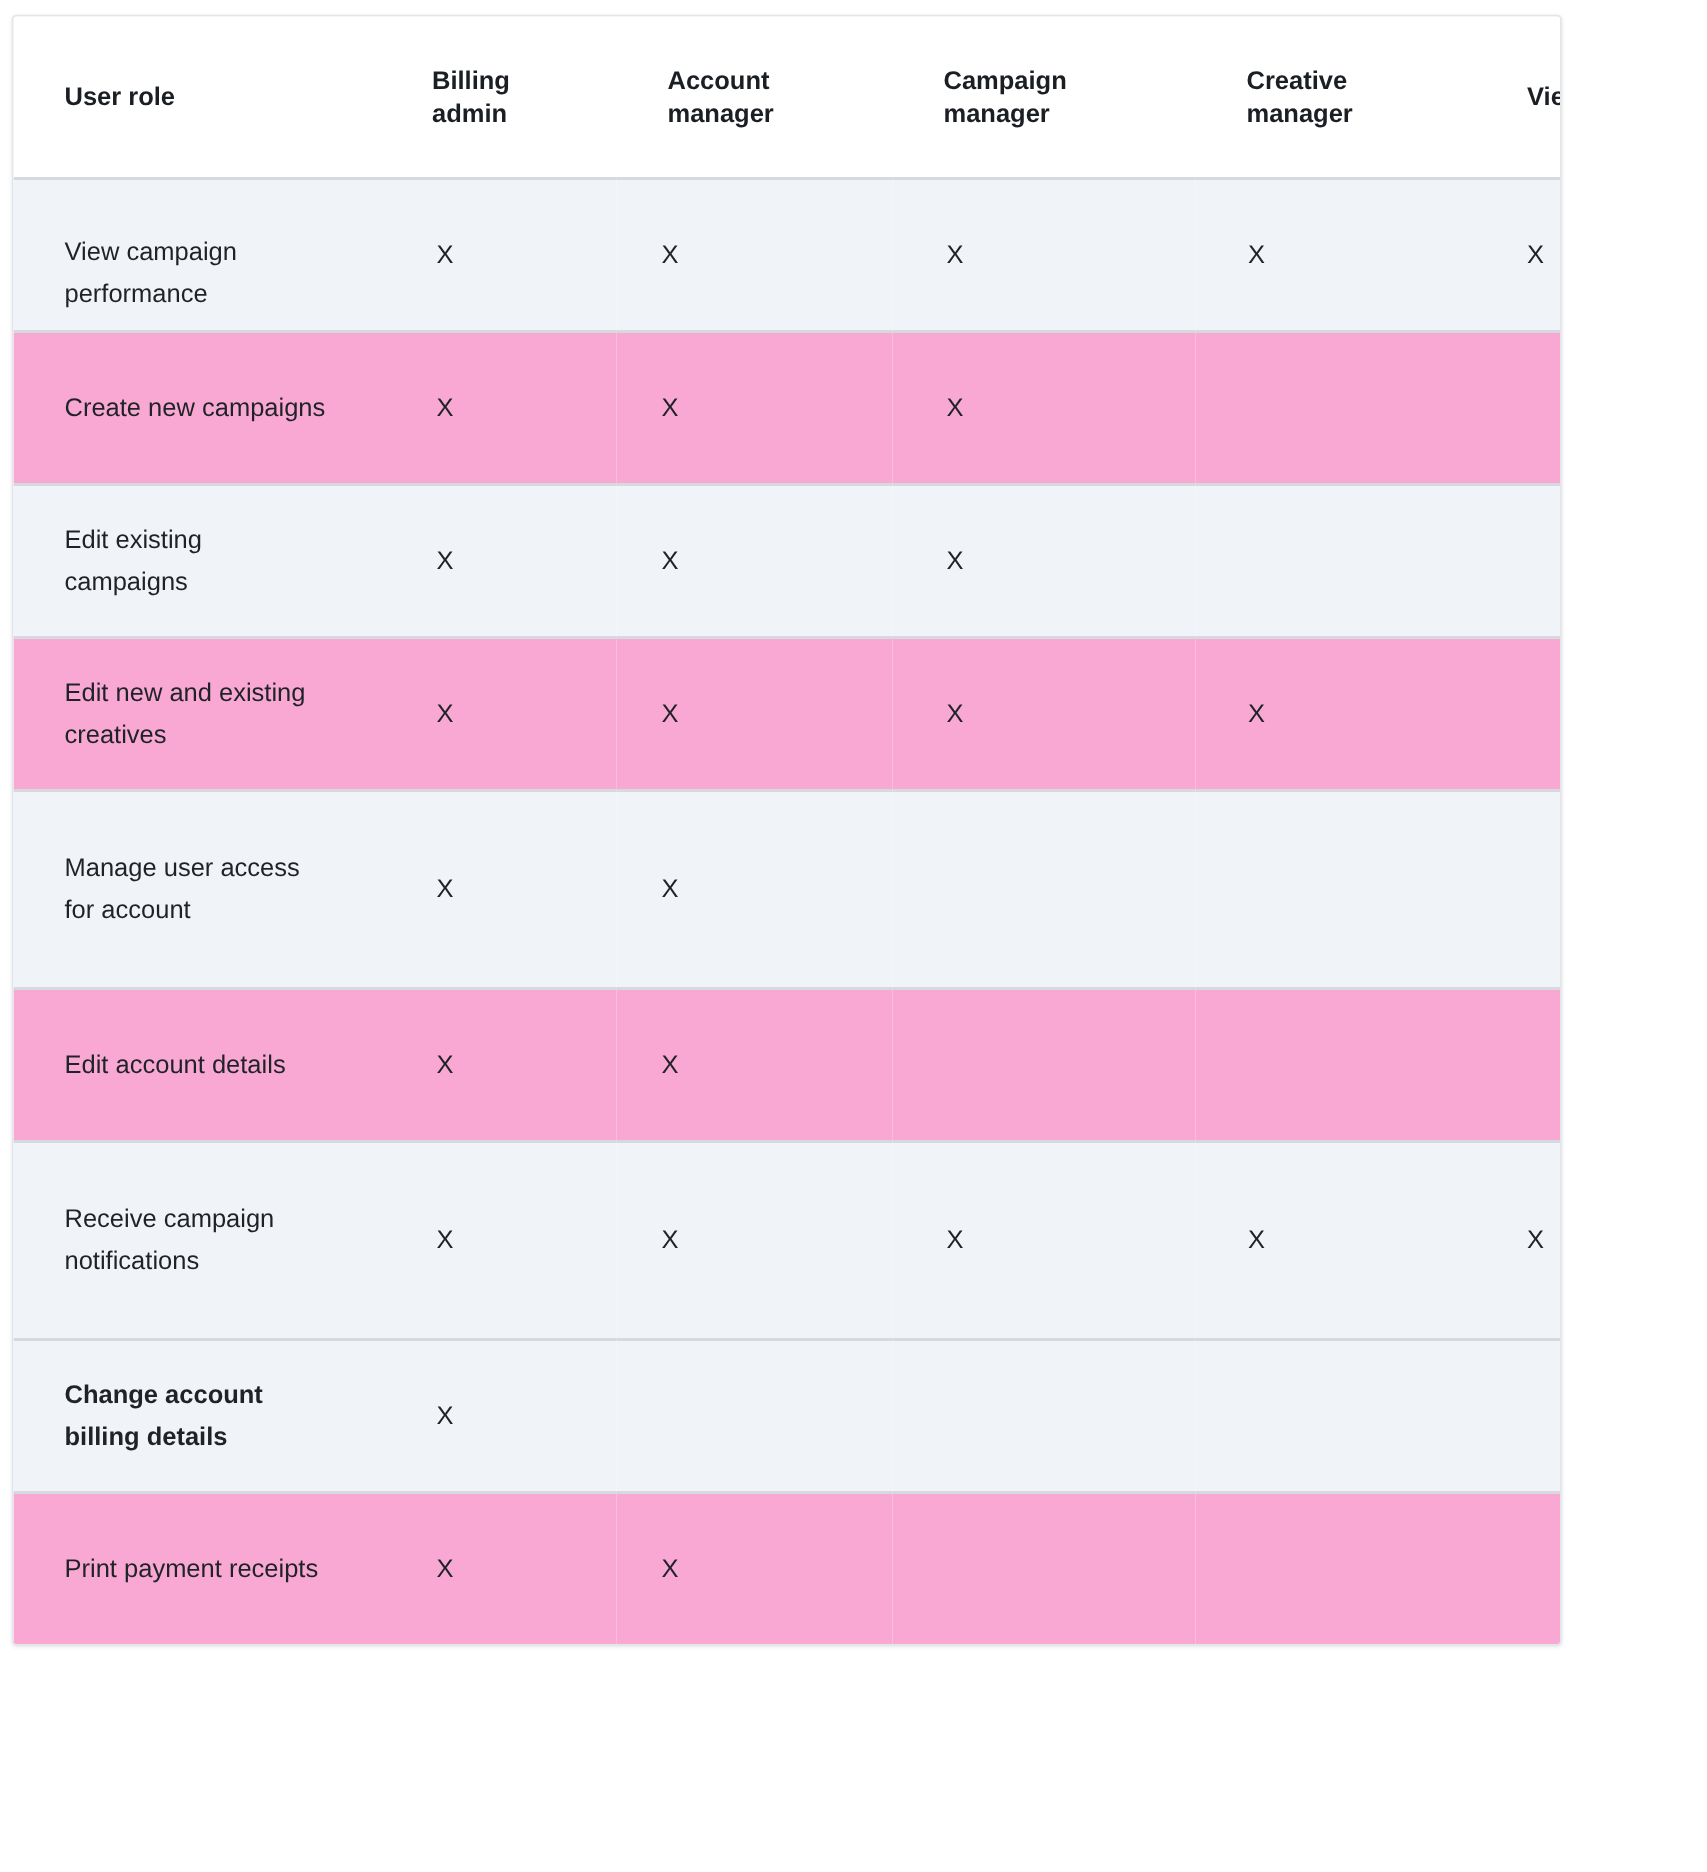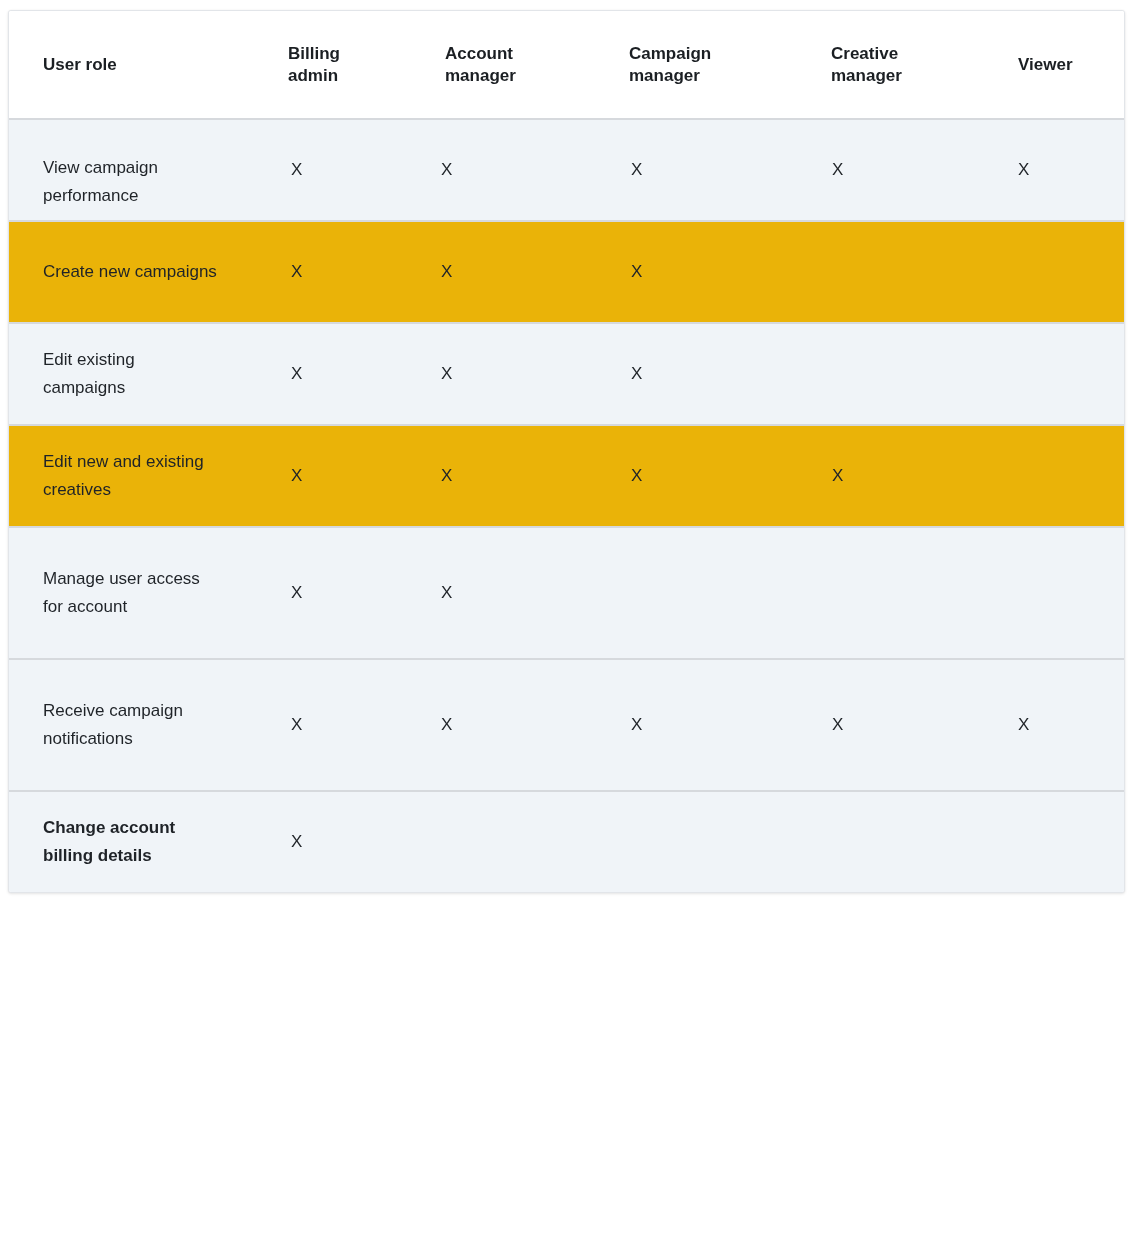--- a/index.html
+++ b/index.html
@@ -12,21 +12,21 @@
   }
   body {
     font-family: "Liberation Sans", sans-serif;
     -webkit-font-smoothing: antialiased;
   }
 
   #permissions-table-wrap {
     position: absolute;
     left: 8px;
     top: 10px;
-    width: 1117px;
+    width: 1033px;
     box-sizing: border-box;
     background: #ffffff;
     border: 1px solid #e2e5e9;
     border-radius: 3px;
     box-shadow: 0 1px 3px rgba(0,0,0,0.10), 0 0 0 0.5px rgba(0,0,0,0.02);
     overflow: hidden;
   }
 
   table.perm {
     width: 100%;
@@ -64,21 +64,21 @@
     font-weight: normal;
     color: #1f2328;
     vertical-align: middle;
     line-height: 1.62;
     padding: 0;
     border-bottom: 2px solid #d6d9dd;
   }
   table.perm tbody tr:last-child td { border-bottom: none; }
 
   table.perm tbody tr.shade td { background: #f0f4f8; }
-  table.perm tbody tr.plain td { background: #eab308; }
+  table.perm tbody tr.plain td { background: #f9a8d4; }
 
   td .rcell {
     padding-left: 34px;
     padding-right: 10px;
   }
   td.role .rcell { padding-left: 34px; }
   td.mark .rcell {
     padding-left: 37px;
     font-size: 17px;
     color: #1f2328;
@@ -233,20 +233,40 @@
           <td class="mark m-campaign">
             <div class="rcell"></div>
           </td>
           <td class="mark m-creative">
             <div class="rcell"></div>
           </td>
           <td class="mark m-viewer">
             <div class="rcell"></div>
           </td>
         </tr>
+        <tr class="plain h2">
+          <td class="role">
+            <div class="rcell" style="max-width: 175px;">Edit account details</div>
+          </td>
+          <td class="mark m-billing">
+            <div class="rcell">X</div>
+          </td>
+          <td class="mark m-account">
+            <div class="rcell">X</div>
+          </td>
+          <td class="mark m-campaign">
+            <div class="rcell"></div>
+          </td>
+          <td class="mark m-creative">
+            <div class="rcell"></div>
+          </td>
+          <td class="mark m-viewer">
+            <div class="rcell"></div>
+          </td>
+        </tr>
         <tr class="shade h3">
           <td class="role">
             <div class="rcell" style="max-width: 175px;">Receive campaign notifications</div>
           </td>
           <td class="mark m-billing">
             <div class="rcell">X</div>
           </td>
           <td class="mark m-account">
             <div class="rcell">X</div>
           </td>
@@ -262,20 +282,40 @@
         </tr>
         <tr class="shade h2">
           <td class="role">
             <div class="rcell" style="max-width: 175px; font-weight: bold;">Change account billing details</div>
           </td>
           <td class="mark m-billing">
             <div class="rcell">X</div>
           </td>
           <td class="mark m-account">
             <div class="rcell"></div>
+          </td>
+          <td class="mark m-campaign">
+            <div class="rcell"></div>
+          </td>
+          <td class="mark m-creative">
+            <div class="rcell"></div>
+          </td>
+          <td class="mark m-viewer">
+            <div class="rcell"></div>
+          </td>
+        </tr>
+        <tr class="plain h2">
+          <td class="role">
+            <div class="rcell" style="max-width: 175px;">Print payment receipts</div>
+          </td>
+          <td class="mark m-billing">
+            <div class="rcell">X</div>
+          </td>
+          <td class="mark m-account">
+            <div class="rcell">X</div>
           </td>
           <td class="mark m-campaign">
             <div class="rcell"></div>
           </td>
           <td class="mark m-creative">
             <div class="rcell"></div>
           </td>
           <td class="mark m-viewer">
             <div class="rcell"></div>
           </td>

